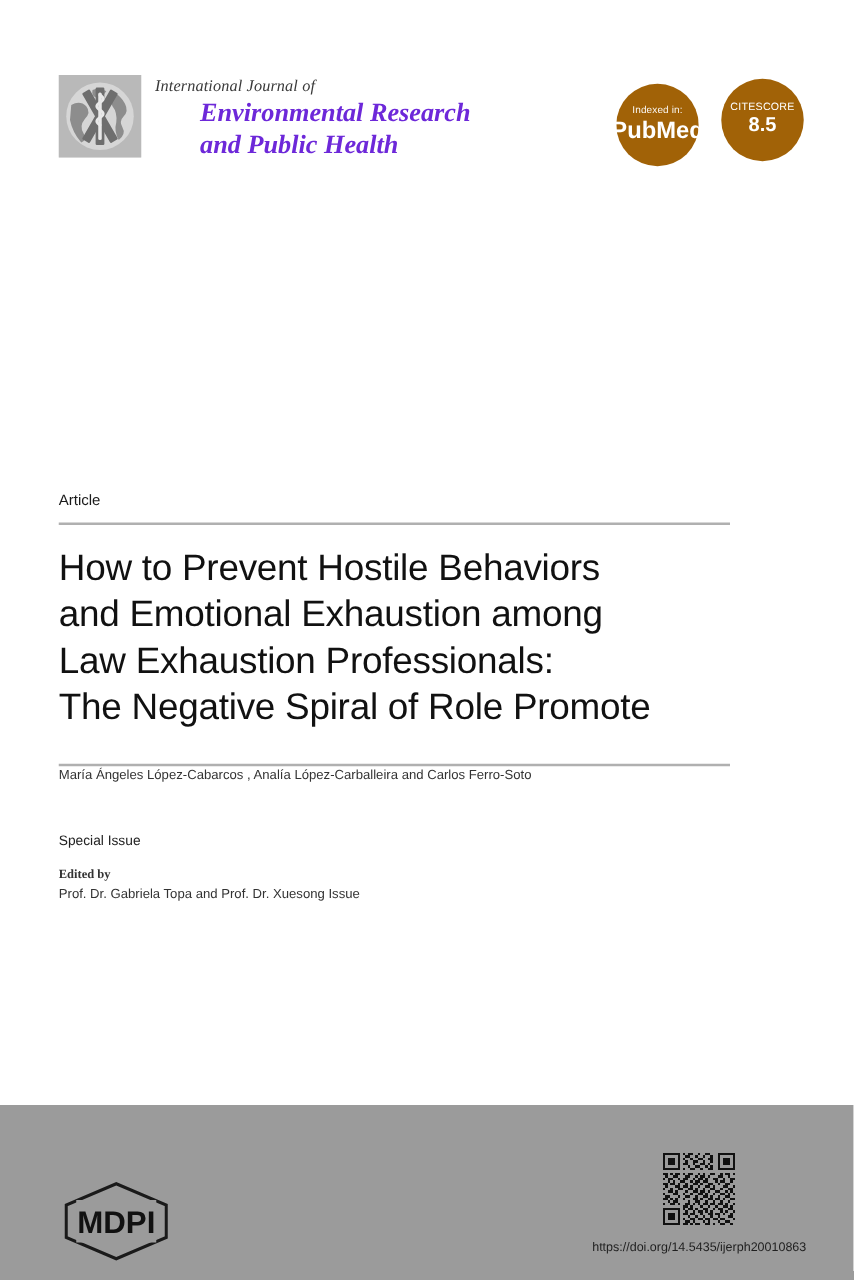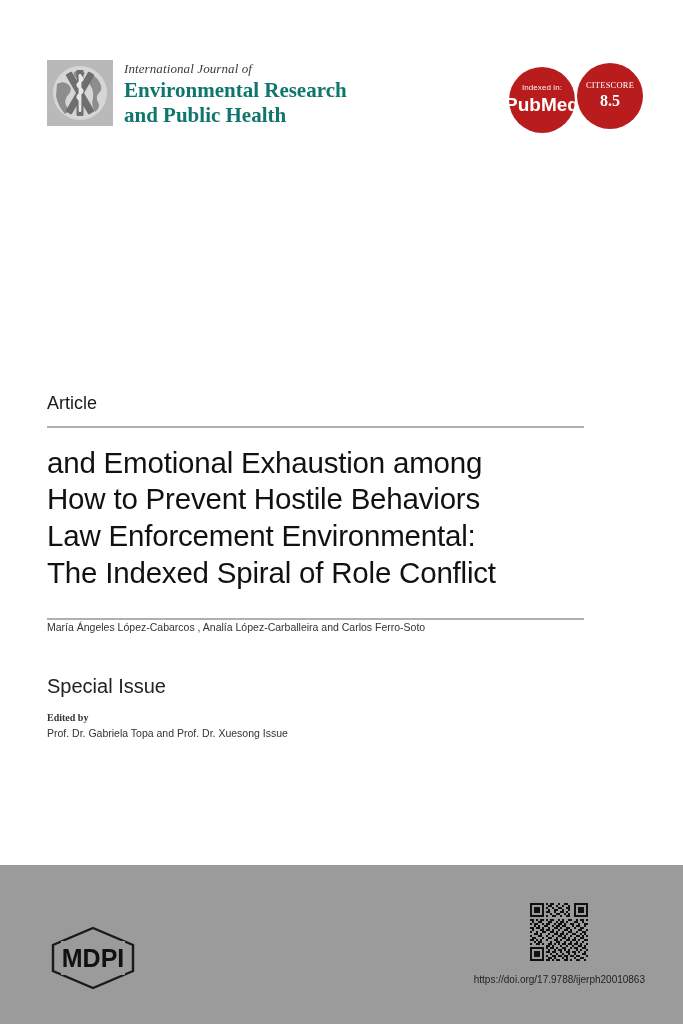--- a/index.html
+++ b/index.html
@@ -54,48 +54,50 @@
     color: #3a3a3a;
     letter-spacing: 0.1px;
     line-height: 1.15;
     white-space: nowrap;
     font-style: italic;
   }
   .journal-line-2 {
     font-family: "Liberation Serif", serif;
     font-size: 21px;
     font-weight: bold;
-    color: #0f766e;
+    font-style: italic;
+    color: #6d28d9;
     line-height: 1.16;
     white-space: nowrap;
     margin-top: 1px;
+    margin-left: 36px;
   }
 
   
   .badges {
     position: absolute;
     top: 3px;
     right: 0;
     display: flex;
     align-items: flex-start;
   }
   .badge {
     width: 66px;
     height: 66px;
     border-radius: 50%;
-    background: #b91c1c;
+    background: #a16207;
     color: #ffffff;
     display: flex;
     flex-direction: column;
     align-items: center;
     justify-content: center;
     text-align: center;
     box-sizing: border-box;
   }
-  .badge + .badge { margin-left: 2px; font-family: Liberation Serif, serif; }
+  .badge + .badge { margin-left: 18px; }
   .badge-pubmed { margin-top: 4px; }
   .badge-small-label {
     font-size: 8px;
     line-height: 1.1;
     letter-spacing: 0.1px;
     opacity: 0.95;
   }
   .badge-main-pubmed {
     font-size: 19px;
     font-weight: bold;
@@ -115,21 +117,21 @@
   }
 
   
   .article-block {
     position: absolute;
     left: 47px;
     top: 393px;
     width: 537px;
   }
   .article-kicker {
-    font-size: 18px;
+    font-size: 12px;
     color: #1a1a1a;
     line-height: 1.2;
   }
   .rule {
     height: 2px;
     background: #b0b0b0;
     margin-top: 11px;
     width: 100%;
   }
   .article-title {
@@ -152,21 +154,21 @@
     font-size: 10.5px;
     color: #333333;
     line-height: 1.35;
   }
 
   
   .special-issue {
     margin-top: 40px;
   }
   .si-heading {
-    font-size: 20px;
+    font-size: 11px;
     color: #222222;
     line-height: 1.2;
   }
   .si-link {
     display: inline-block;
     margin-top: 6px;
     font-size: 10.5px;
     color: #333333;
     text-decoration: underline;
     line-height: 1.4;
@@ -184,21 +186,21 @@
     color: #333333;
     line-height: 1.45;
   }
 
   
   .footer {
     position: absolute;
     left: 0;
     right: 0;
     bottom: 0;
-    height: 159px;
+    height: 140px;
     background: #9b9b9b;
   }
   .mdpi-logo {
     position: absolute;
     left: 47px;
     top: 60px;
   }
   .footer-right {
     position: absolute;
     right: 38px;
@@ -266,24 +268,24 @@
     </div>
 
   </div>
 
   <div class="article-block">
 
     <div class="article-kicker">Article</div>
     <div class="rule"></div>
 
     <h1 class="article-title">
+      <span class="tline">How to Prevent Hostile Behaviors</span>
       <span class="tline">and Emotional Exhaustion among</span>
-      <span class="tline">How to Prevent Hostile Behaviors</span>
-      <span class="tline">Law Enforcement Environmental:</span>
-      <span class="tline">The Indexed Spiral of Role Conflict</span>
+      <span class="tline">Law Exhaustion Professionals:</span>
+      <span class="tline">The Negative Spiral of Role Promote</span>
     </h1>
 
     <div class="rule rule-2"></div>
 
     <div class="authors">María Ángeles López-Cabarcos , Analía López-Carballeira and Carlos Ferro-Soto</div>
 
     <div class="special-issue">
       <div class="si-heading">Special Issue</div>
       <div class="si-edited-label">Edited by</div>
       <div class="si-editors">Prof. Dr. Gabriela Topa and Prof. Dr. Xuesong Issue</div>
@@ -519,18 +521,18 @@
             <rect x="25" y="27" width="2" height="1"></rect>
           <rect x="8" y="28" width="2" height="1"></rect>
             <rect x="11" y="28" width="1" height="1"></rect>
             <rect x="13" y="28" width="2" height="1"></rect>
             <rect x="17" y="28" width="2" height="1"></rect>
             <rect x="20" y="28" width="1" height="1"></rect>
             <rect x="23" y="28" width="2" height="1"></rect>
             <rect x="27" y="28" width="1" height="1"></rect>
         </g>
       </svg>
-      <div class="doi">https://doi.org/17.9788/ijerph20010863</div>
+      <div class="doi">https://doi.org/14.5435/ijerph20010863</div>
     </div>
 
   </div>
 
 </div>
 
 </body></html>

